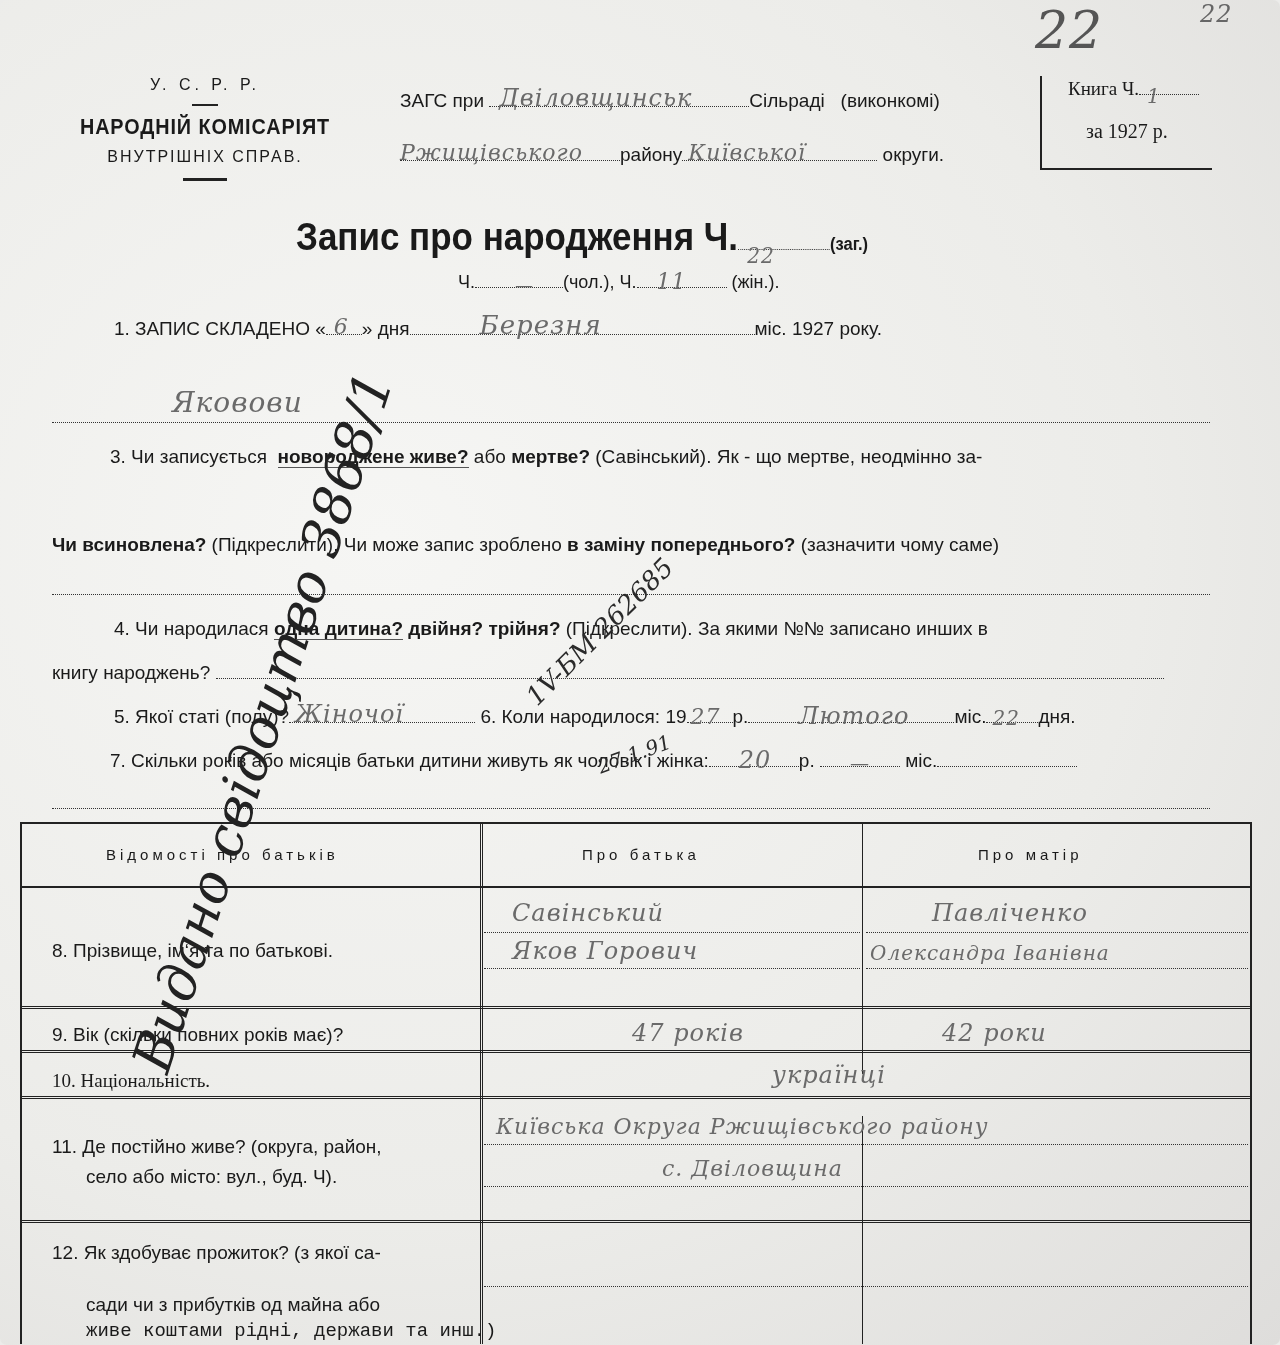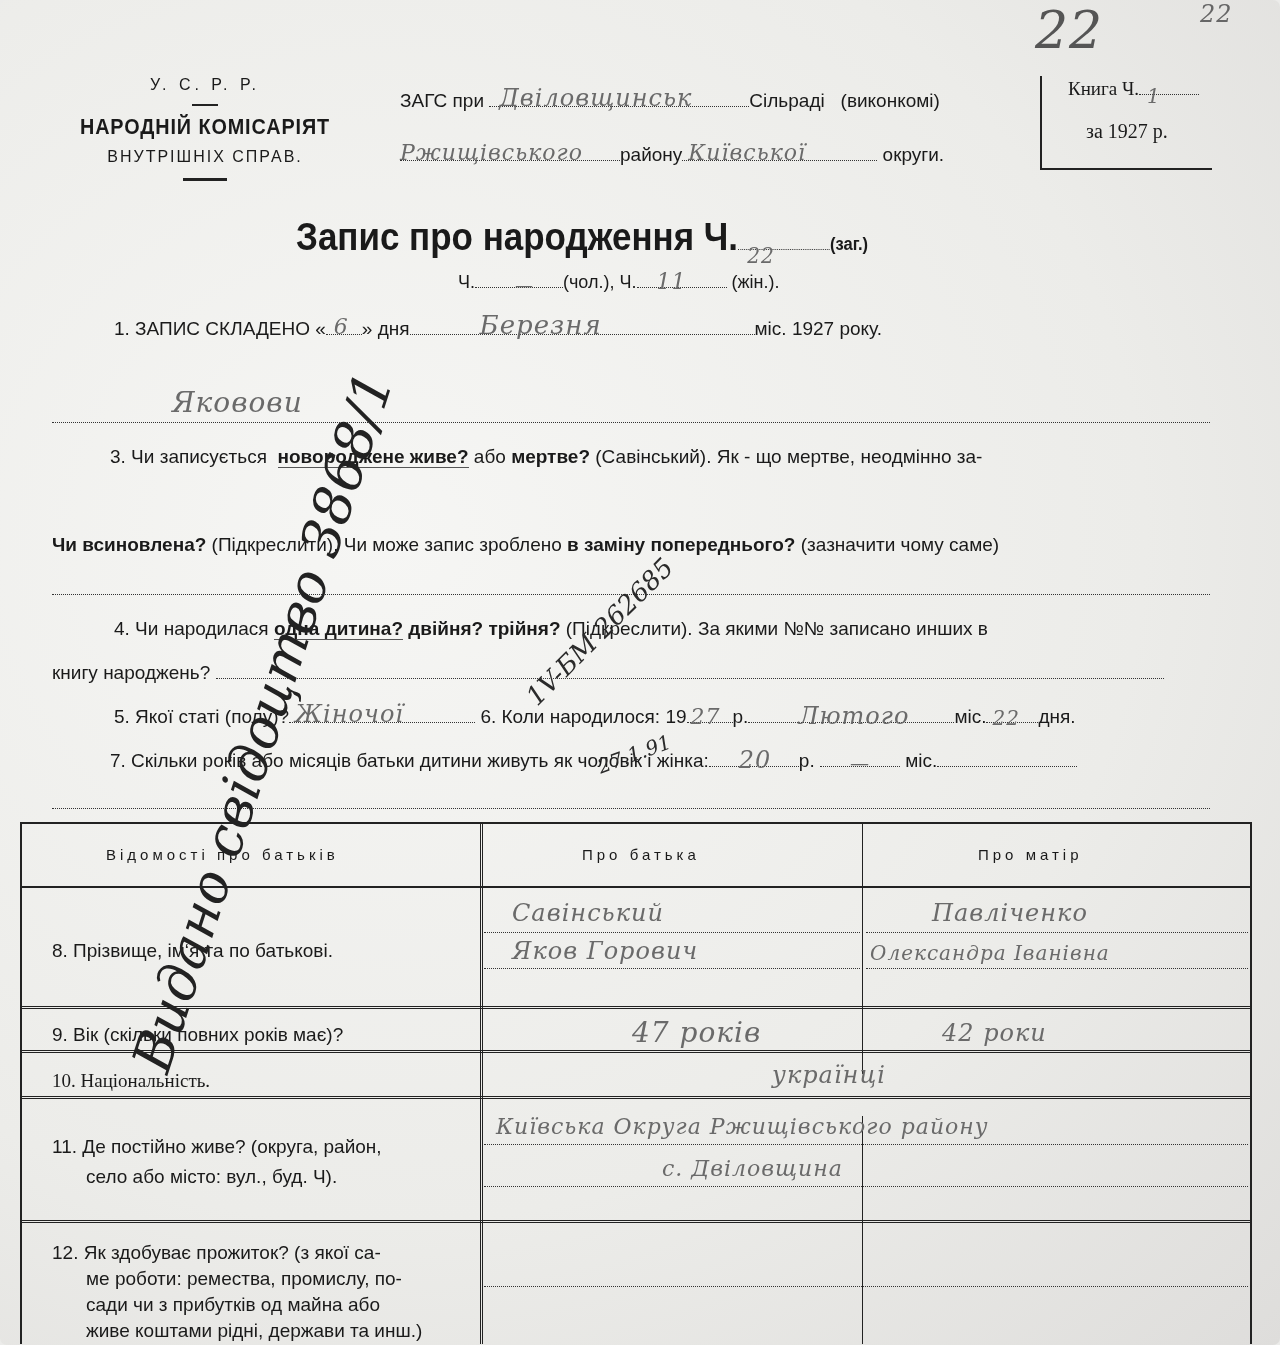--- a/index.html
+++ b/index.html
@@ -134,38 +134,37 @@
     <div class="dotrow" style="left:462px;top:144px;width:376px;"></div>
     <div class="dotrow" style="left:844px;top:108px;width:382px;"></div>
     <div class="dotrow" style="left:844px;top:144px;width:382px;"></div>
     <div class="cell hand" style="left:490px;top:76px;font-size:24px;">Савінський</div>
     <div class="cell hand" style="left:490px;top:114px;font-size:24px;">Яков Горович</div>
     <div class="cell hand" style="left:910px;top:76px;font-size:24px;">Павліченко</div>
     <div class="cell hand" style="left:848px;top:116px;font-size:20px;">Олександра Іванівна</div>
     <div class="hline dbl" style="top:182px;"></div>
 
     <div class="cell" style="left:30px;top:198px;">9. Вік (скільки повних років має)?</div>
-    <div class="cell hand" style="left:610px;top:196px;font-size:28px;">47 років</div>
+    <div class="cell hand" style="left:610px;top:196px;font-size:24px;">47 років</div>
     <div class="cell hand" style="left:920px;top:196px;font-size:24px;">42 роки</div>
     <div class="hline dbl" style="top:226px;"></div>
 
     <div class="cell" style="left:30px;top:244px;font-family:Liberation Serif, serif;">10. Національність.</div>
     <div class="cell hand" style="left:750px;top:238px;font-size:24px;">українці</div>
     <div class="hline dbl" style="top:272px;"></div>
 
     <div class="cell" style="left:30px;top:310px;">11. Де постійно живе? (округа, район,</div>
     <div class="cell" style="left:64px;top:340px;">село або місто: вул., буд. Ч).</div>
     <div class="dotrow" style="left:462px;top:320px;width:764px;"></div>
     <div class="dotrow" style="left:462px;top:362px;width:764px;"></div>
     <div class="cell hand" style="left:474px;top:290px;font-size:22px;">Київська Округа Ржищівського району</div>
     <div class="cell hand" style="left:640px;top:332px;font-size:22px;">с. Двіловщина</div>
     <div class="hline dbl" style="top:396px;"></div>
 
     <div class="cell" style="left:30px;top:416px;">12. Як здобуває прожиток? (з якої са-</div>
-    <div class="cell" style="left:64px;top:442px;">ме роботи: ремества, промислу, по-</div>
     <div class="cell" style="left:64px;top:468px;">сади чи з прибутків од майна або</div>
-    <div class="cell" style="left:64px;top:494px;">живе коштами рідні, держави та инш.)</div>
+    <div class="cell" style="left:64px;top:494px;font-family:Liberation Mono, monospace;">живе коштами рідні, держави та инш.)</div>
     <div class="dotrow" style="left:462px;top:462px;width:764px;"></div>
   </div>
 
   <div class="abs stamp" style="left:120px;top:1060px;font-size:54px;transform:rotate(-72deg);transform-origin:left top;white-space:nowrap;color:#222;">Видано свідоцтво 3868/1</div>
 
 </div>
 
 </body></html>

